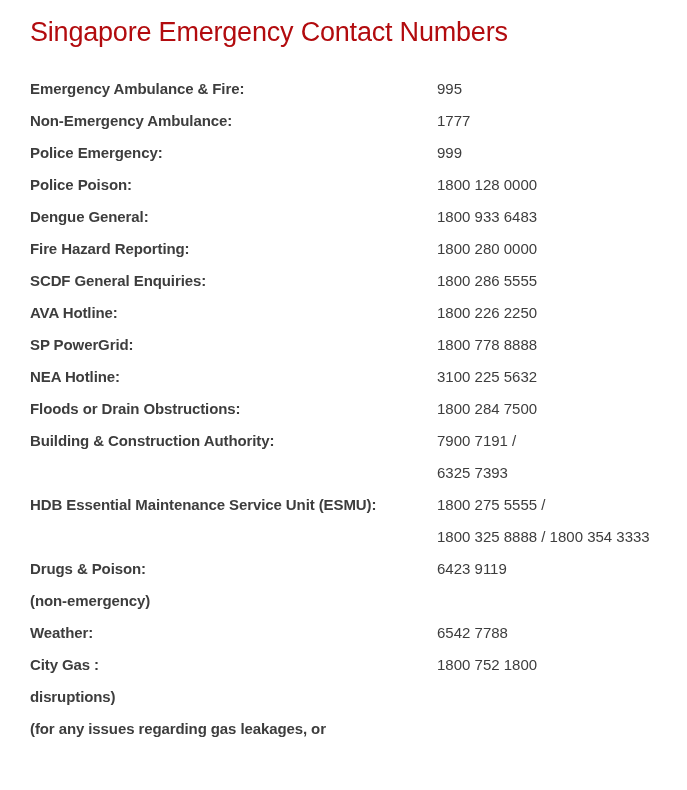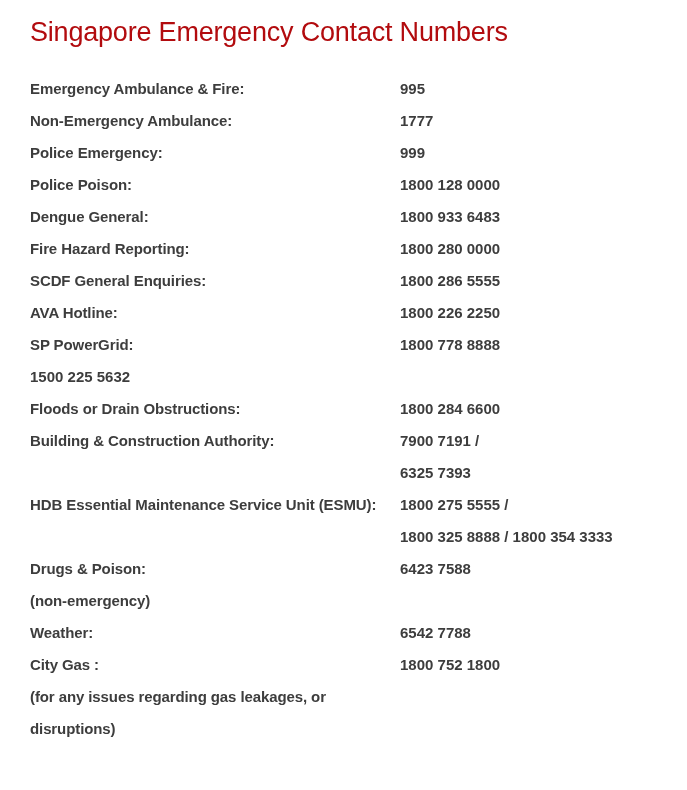--- a/index.html
+++ b/index.html
@@ -36,22 +36,23 @@
     font-size: 15px;
     line-height: 32px;
   }
   .label {
     width: 370px;
     min-width: 370px;
     font-weight: 700;
     letter-spacing: -0.1px;
   }
   .value {
-    font-weight: 700;
+    font-weight: 400;
     white-space: nowrap;
+    margin-left: 37px;
   }
 </style>
 </head>
 <body>
 
 <div class="page">
   <h1 class="title">Singapore Emergency Contact Numbers</h1>
 
   <div class="contact-list" id="contact-list">
   <div class="row">
@@ -94,26 +95,27 @@
     <div class="value">1800 226 2250</div>
   </div>
 
   <div class="row">
     <div class="label">SP PowerGrid:</div>
     <div class="value">1800 778 8888</div>
   </div>
 
 
   <div class="row">
-    <div class="value">1500 225 5632</div>
+    <div class="label">NEA Hotline:</div>
+    <div class="value">3100 225 5632</div>
   </div>
 
   <div class="row">
     <div class="label">Floods or Drain Obstructions:</div>
-    <div class="value">1800 284 6600</div>
+    <div class="value">1800 284 7500</div>
   </div>
 
   <div class="row">
     <div class="label">Building &amp; Construction Authority:</div>
     <div class="value">7900 7191 /</div>
   </div>
 
   <div class="row">
     <div class="label"></div>
     <div class="value">6325 7393</div>
@@ -124,41 +126,41 @@
     <div class="value">1800 275 5555 /</div>
   </div>
 
   <div class="row">
     <div class="label"></div>
     <div class="value">1800 325 8888 / 1800 354 3333</div>
   </div>
 
   <div class="row">
     <div class="label">Drugs &amp; Poison:</div>
-    <div class="value">6423 7588</div>
+    <div class="value">6423 9119</div>
   </div>
 
   <div class="row">
     <div class="label">(non-emergency)</div>
     <div class="value"></div>
   </div>
 
   <div class="row">
     <div class="label">Weather:</div>
     <div class="value">6542 7788</div>
   </div>
 
   <div class="row">
     <div class="label">City Gas :</div>
     <div class="value">1800 752 1800</div>
   </div>
 
   <div class="row">
-    <div class="label">(for any issues regarding gas leakages, or</div>
+    <div class="label">disruptions)</div>
     <div class="value"></div>
   </div>
 
   <div class="row">
-    <div class="label">disruptions)</div>
+    <div class="label">(for any issues regarding gas leakages, or</div>
     <div class="value"></div>
   </div>
 </div>
 </div>
 
 </body></html>

